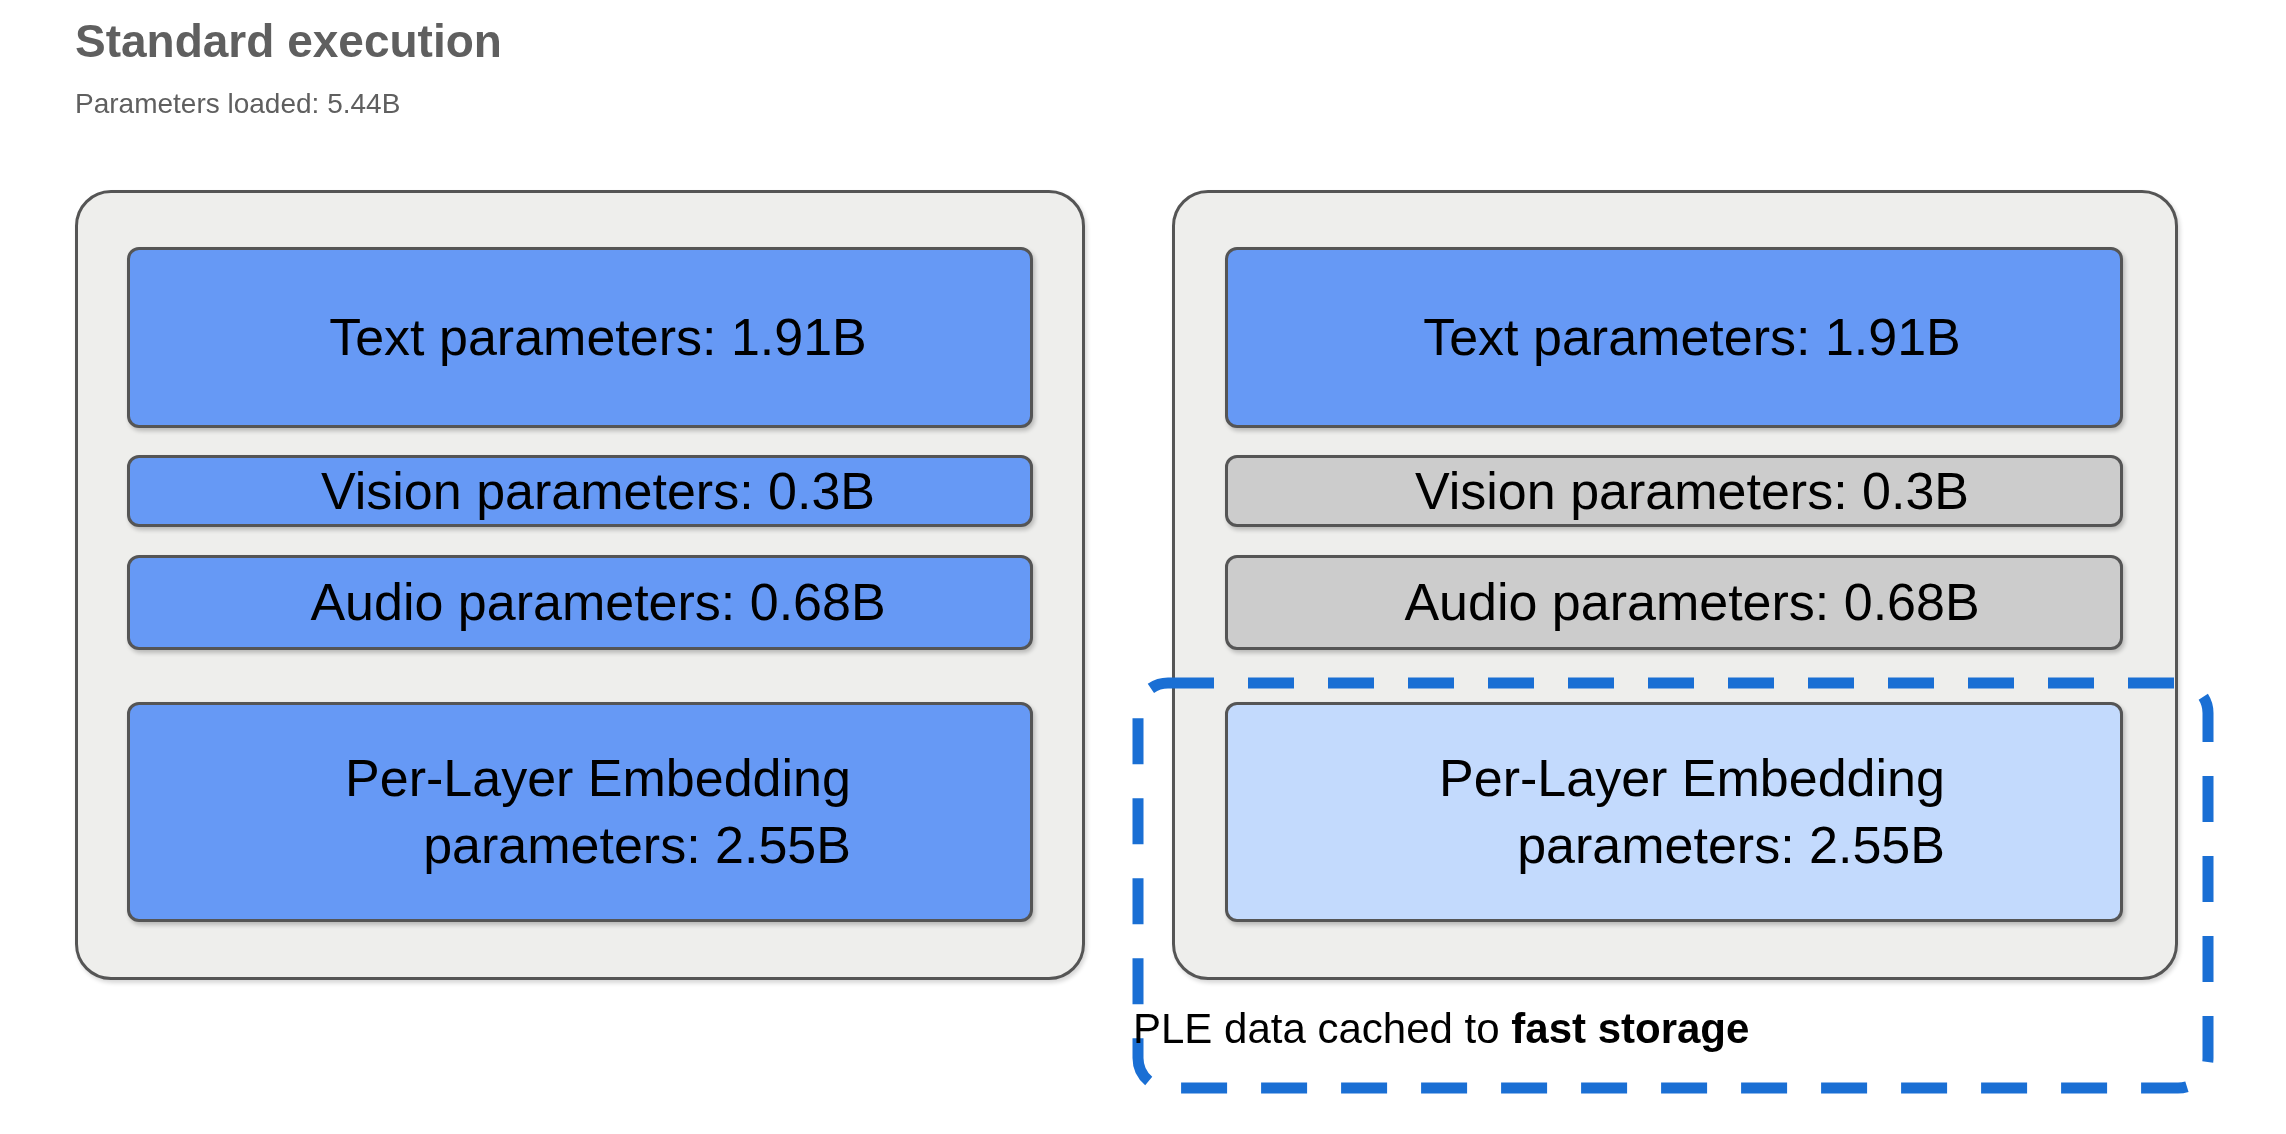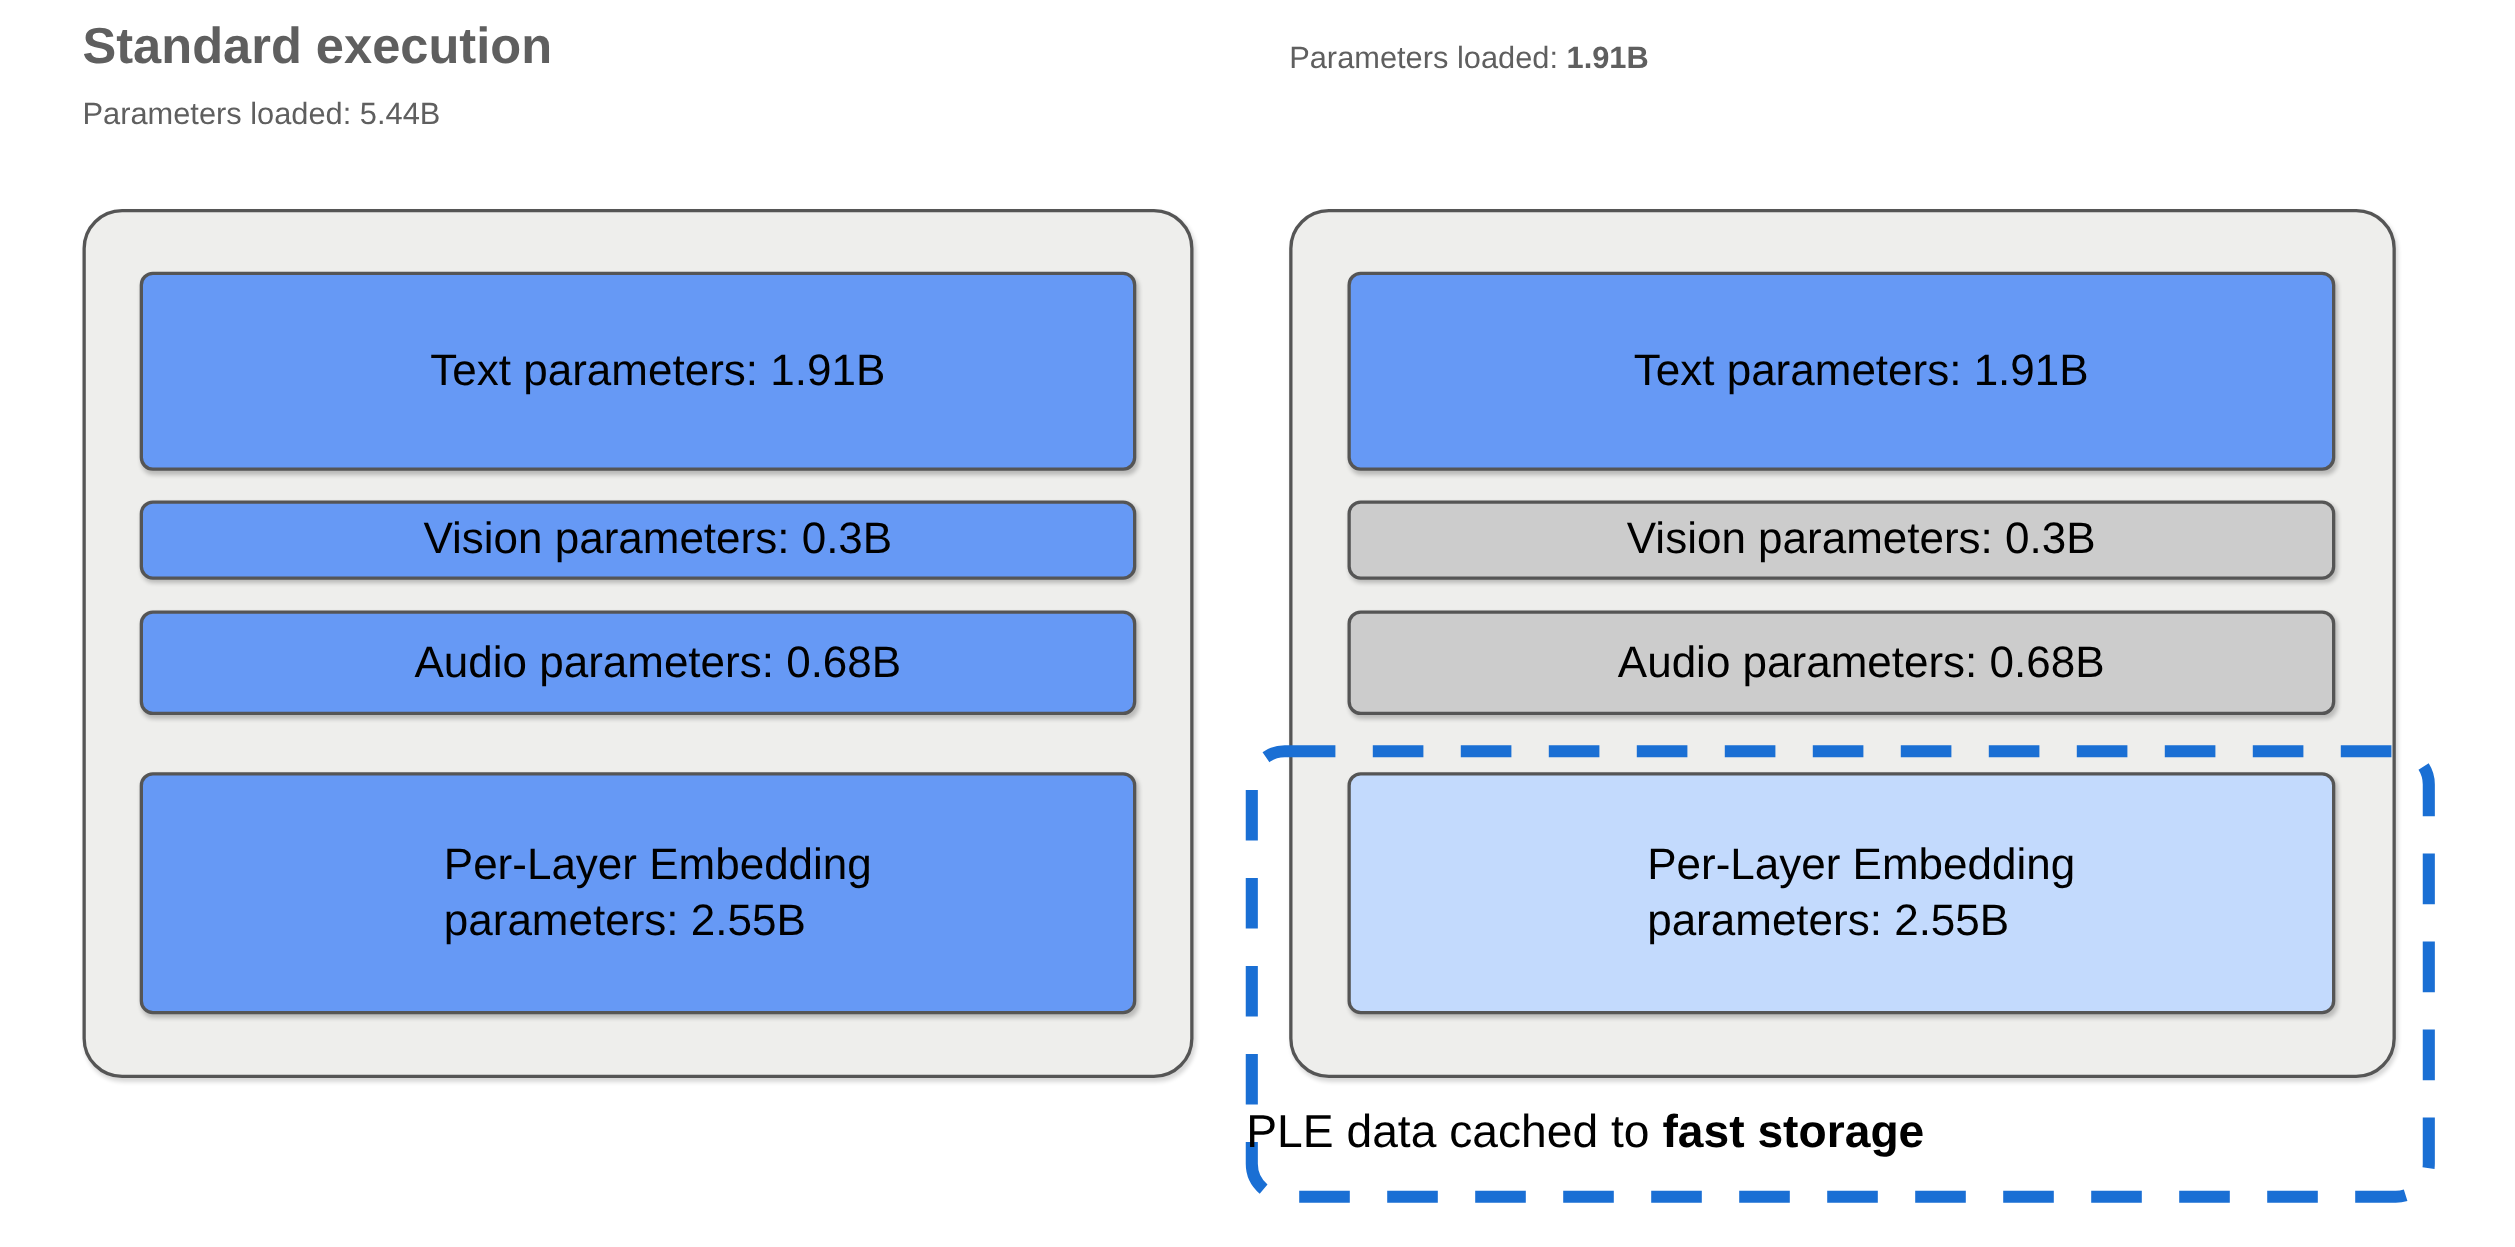--- a/index.html
+++ b/index.html
@@ -60,22 +60,22 @@
 
   
   .param-box {
     position: absolute;
     box-sizing: border-box;
     border: 3px solid #555555;
     border-radius: 12px;
     display: flex;
     align-items: center;
     justify-content: center;
-    text-align: left;
-    font-size: 40px;
+    text-align: right;
+    font-size: 52px;
     color: #000000;
     line-height: 1.28;
     box-shadow: 2px 3px 4px rgba(0,0,0,0.22);
     padding-left: 36px;
   }
   .fill-blue  { background: #6699f5; }
   .fill-gray  { background: #cccccc; }
   .fill-light { background: #c3dafd; }
 
   
@@ -119,21 +119,20 @@
 <body>
 
 <div class="canvas">
 
   <div class="col-header" id="header-left">
     <div class="col-title">Standard execution</div>
     <div class="col-sub"><span>Parameters loaded: </span><span>5.44B</span></div>
   </div>
 
   <div class="col-header" id="header-right">
-    <div class="col-sub"><span>Parameters loaded: </span><b>1.91B</b></div>
   </div>
 
   <div class="panel" id="panel-left"></div>
 
   <div class="param-box fill-blue" id="box-l-text">
     <span>Text parameters: 1.91B</span>
   </div>
   <div class="param-box fill-blue" id="box-l-vision">
     <span>Vision parameters: 0.3B</span>
   </div>

